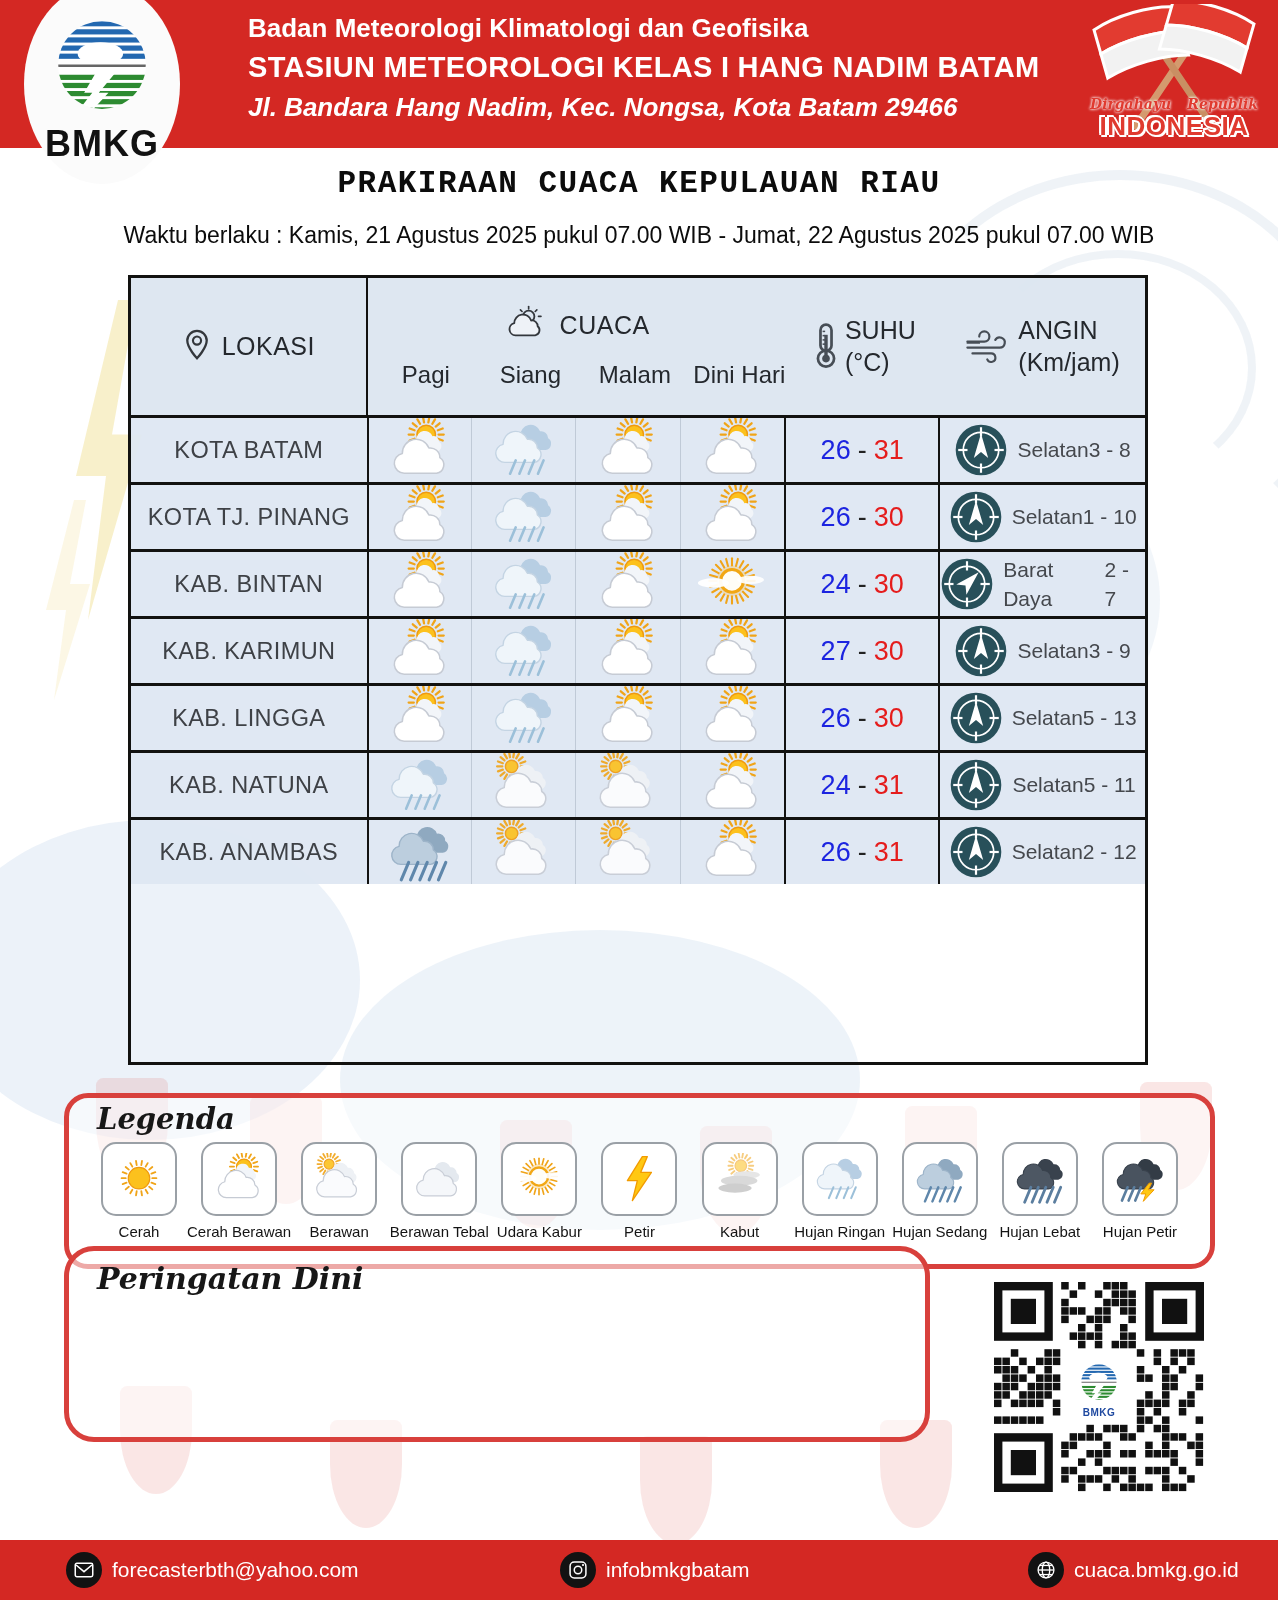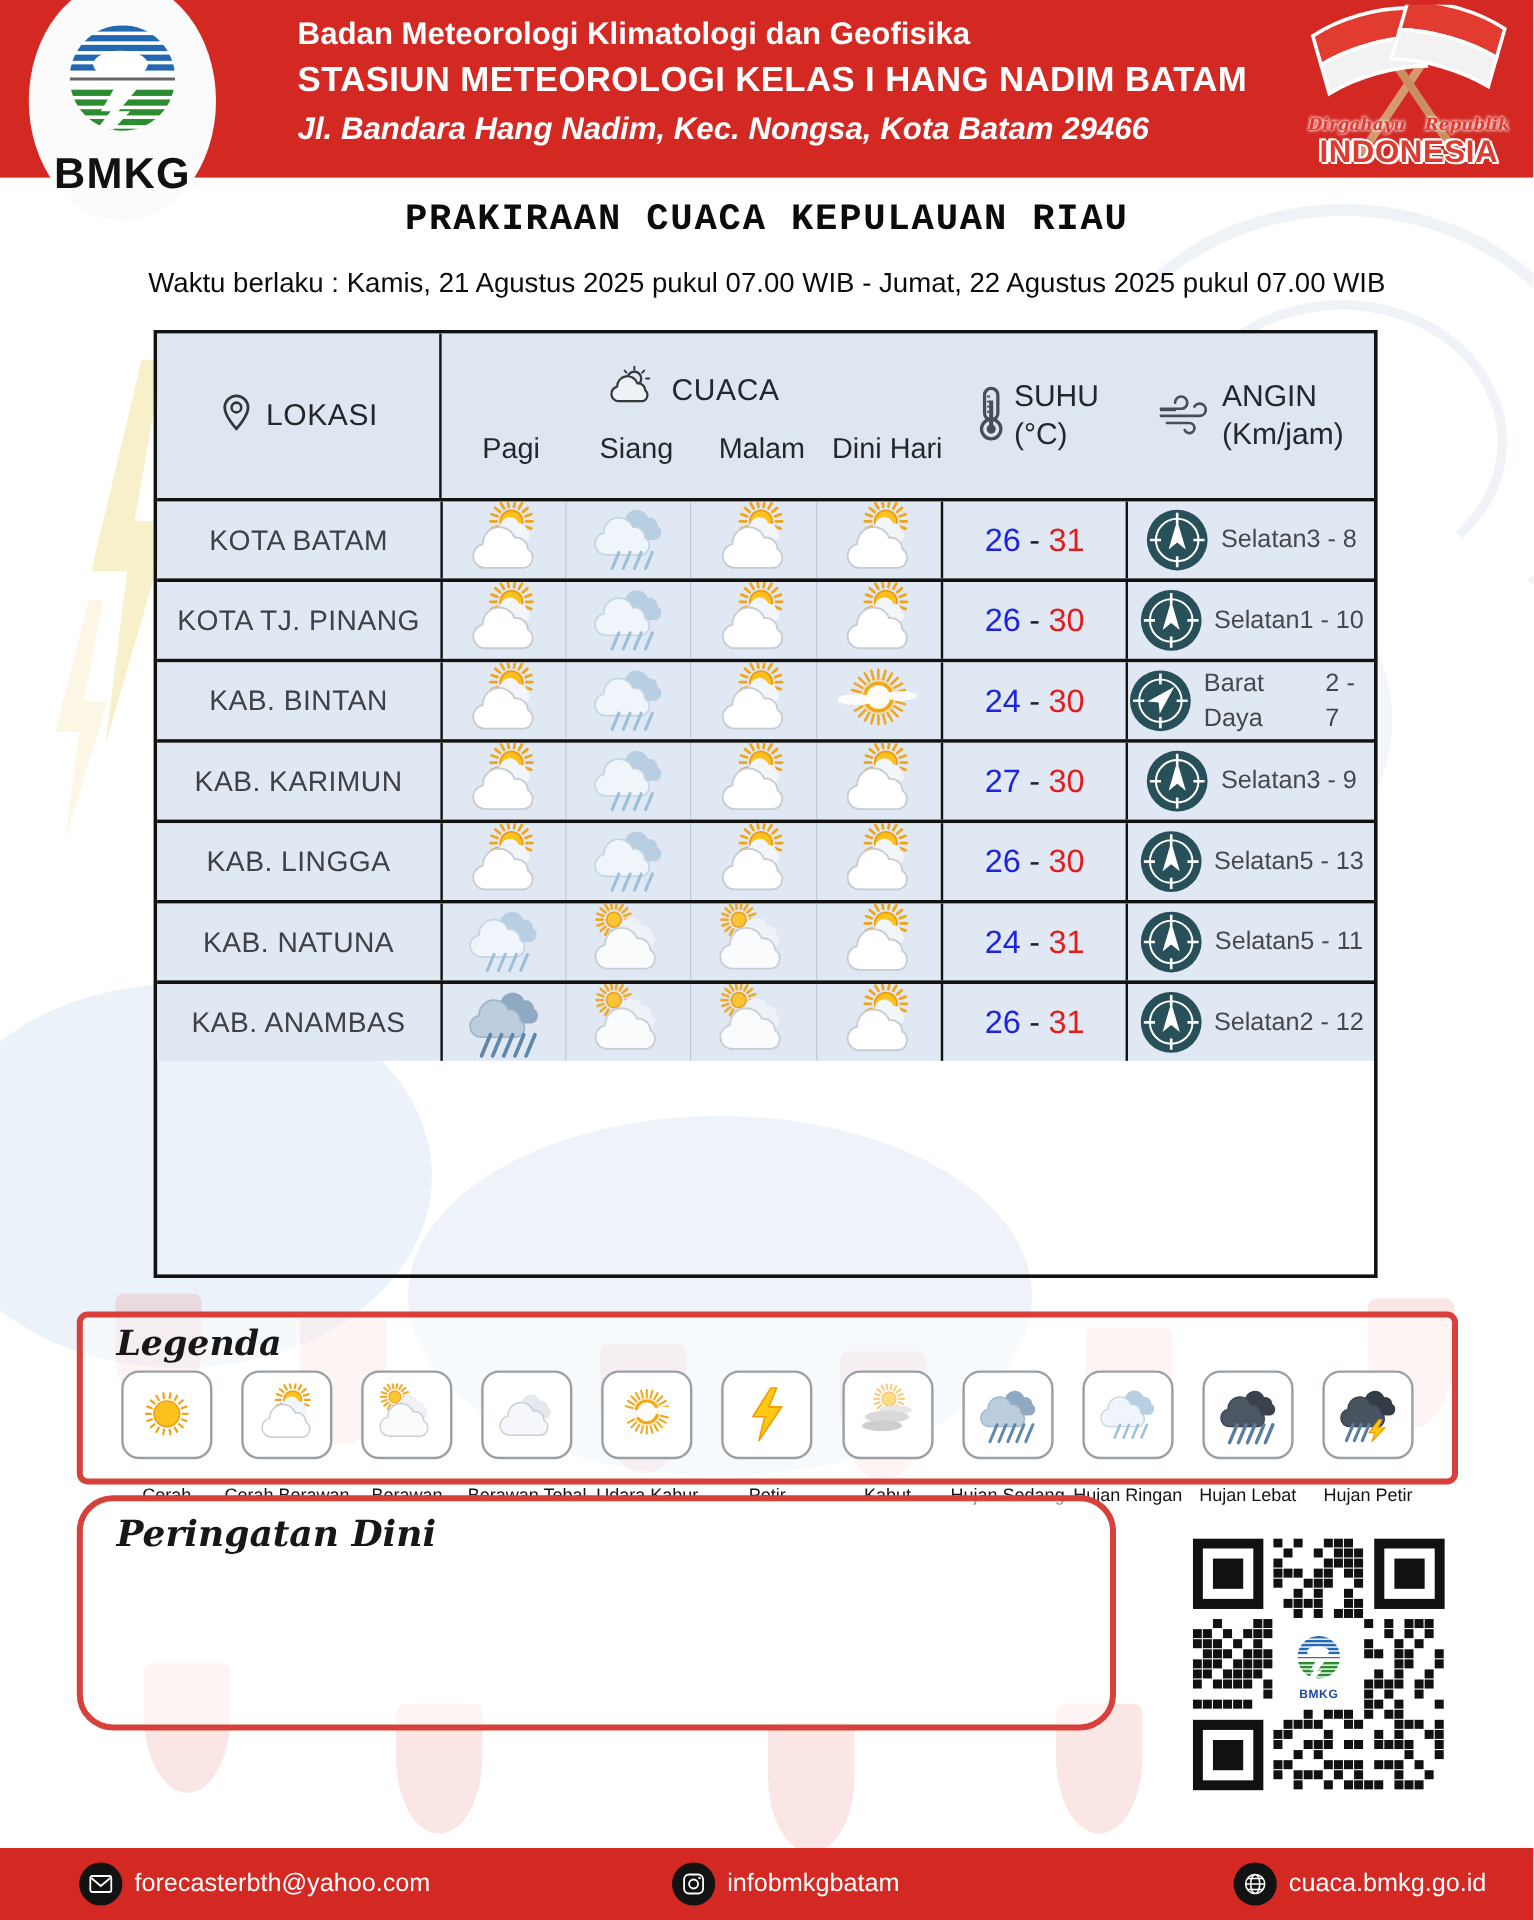--- a/index.html
+++ b/index.html
@@ -57,30 +57,30 @@
   .hlabel{font-size:25px;color:#24282d;letter-spacing:.5px;}
   .hstack{display:flex;flex-direction:column;line-height:1.25;font-size:25px;color:#24282d;}
   .loc-label{font-size:23.5px;color:#3e4146;letter-spacing:.4px;}
   .wicon{width:74px;height:64px;display:block;}
   .temp{font-size:27px;display:flex;gap:7px;align-items:center;}
   .tmin{color:#1c24e0;} .tsep{color:#222;} .tmax{color:#e51c1c;}
   .compass{width:54px;height:54px;flex:0 0 54px;}
   .compass svg{width:54px;height:54px;display:block;}
   .windtxt{display:flex;align-items:center;line-height:1.4;font-size:21px;color:#45484d;min-width:96px;}
   
-  .legendbox{position:absolute;left:64px;top:1093px;width:1151px;height:144px;border:5px solid #d8403c;
-             border-radius:9px;box-sizing:border-box;background:rgba(255,255,255,.55);z-index:2;text-decoration:underline;}
+  .legendbox{position:absolute;left:64px;top:1093px;width:1151px;height:176px;border:5px solid #d8403c;
+             border-radius:24px;box-sizing:border-box;background:rgba(255,255,255,.55);z-index:2;text-decoration:underline;}
   .legend-title{position:absolute;left:28px;top:4px;font-family:"DejaVu Serif",serif;font-style:italic;
                 font-weight:700;font-size:29px;color:#171717;}
   .legend-items{position:absolute;left:26px;right:26px;top:44px;display:flex;justify-content:space-between;}
   .litem{display:flex;flex-direction:column;align-items:center;width:88px;}
   .libox{width:72px;height:70px;border:2px solid #9aa0a6;border-radius:15px;background:#fff;
          display:flex;align-items:center;justify-content:center;}
   .libox svg{width:58px;height:52px;}
-  .llabel{margin-top:22px;font-size:15px;color:#141414;white-space:nowrap;}
+  .llabel{margin-top:7px;font-size:15px;color:#141414;white-space:nowrap;}
   
   .warnbox{position:absolute;left:64px;top:1246px;width:866px;height:196px;border:5px solid #d8403c;
            border-radius:30px;box-sizing:border-box;background:rgba(255,255,255,.55);z-index:2;}
   .warn-title{position:absolute;left:28px;top:10px;font-family:"DejaVu Serif",serif;font-style:italic;
               font-weight:700;font-size:30px;color:#171717;}
   .warn-text{position:absolute;left:28px;right:22px;top:60px;font-size:24px;font-style:italic;color:#313131;line-height:1.75;}
   
   .qrwrap{position:absolute;left:986px;top:1276px;width:226px;height:226px;background:#fff;z-index:2;
           display:flex;align-items:center;justify-content:center;}
   .qrcenter{position:absolute;width:66px;height:66px;background:#fff;border-radius:8px;
@@ -1376,52 +1376,52 @@
               <ellipse cx="34" cy="33" rx="22" ry="6" fill="#d9d9d9"></ellipse>
               <ellipse cx="29" cy="42" rx="20" ry="5.5" fill="#cecece"></ellipse>
             </svg>
           </div>
       <div class="llabel">Kabut</div>
     </div>
 
     <div class="litem">
       <div class="libox">
             <svg class="wicon" viewBox="0 0 70 62">
+              <g transform="translate(22 1) scale(0.68)">
+                <path d="M16 44a10.5 10.5 0 0 1-2-20.8A14.5 14.5 0 0 1 42 17.5a10 10 0 0 1 11.5 10A9 9 0 0 1 50 44Z" fill="#b7cee3" stroke="none" stroke-width="1.6" stroke-linejoin="round"></path>
+              </g>
+              <g transform="translate(3 6) scale(0.84)">
+                <path d="M16 44a10.5 10.5 0 0 1-2-20.8A14.5 14.5 0 0 1 42 17.5a10 10 0 0 1 11.5 10A9 9 0 0 1 50 44Z" fill="#eff5fa" stroke="#c4d4e3" stroke-width="1.6" stroke-linejoin="round"></path>
+              </g>
+              <line x1="27" y1="41" x2="21.54" y2="54" stroke="#9cc0d9" stroke-width="2.5" stroke-linecap="round"></line>
+              <line x1="36" y1="41" x2="30.54" y2="54" stroke="#9cc0d9" stroke-width="2.5" stroke-linecap="round"></line>
+              <line x1="45" y1="41" x2="39.54" y2="54" stroke="#9cc0d9" stroke-width="2.5" stroke-linecap="round"></line>
+              <line x1="54" y1="41" x2="48.54" y2="54" stroke="#9cc0d9" stroke-width="2.5" stroke-linecap="round"></line>
+            </svg>
+          </div>
+      <div class="llabel">Hujan Ringan</div>
+    </div>
+
+    <div class="litem">
+      <div class="libox">
+            <svg class="wicon" viewBox="0 0 70 62">
               <g transform="translate(22 1) scale(0.7)">
                 <path d="M16 44a10.5 10.5 0 0 1-2-20.8A14.5 14.5 0 0 1 42 17.5a10 10 0 0 1 11.5 10A9 9 0 0 1 50 44Z" fill="#8fa9c0" stroke="none" stroke-width="1.6" stroke-linejoin="round"></path>
               </g>
               <g transform="translate(3 6) scale(0.84)">
                 <path d="M16 44a10.5 10.5 0 0 1-2-20.8A14.5 14.5 0 0 1 42 17.5a10 10 0 0 1 11.5 10A9 9 0 0 1 50 44Z" fill="#bccede" stroke="#9db4c9" stroke-width="1.6" stroke-linejoin="round"></path>
               </g>
               <line x1="24" y1="41" x2="16.86" y2="58" stroke="#5f87ab" stroke-width="3" stroke-linecap="round"></line>
               <line x1="33" y1="41" x2="25.86" y2="58" stroke="#5f87ab" stroke-width="3" stroke-linecap="round"></line>
               <line x1="42" y1="41" x2="34.86" y2="58" stroke="#5f87ab" stroke-width="3" stroke-linecap="round"></line>
               <line x1="51" y1="41" x2="43.86" y2="58" stroke="#5f87ab" stroke-width="3" stroke-linecap="round"></line>
               <line x1="60" y1="41" x2="52.86" y2="58" stroke="#5f87ab" stroke-width="3" stroke-linecap="round"></line>
             </svg>
           </div>
       <div class="llabel">Hujan Sedang</div>
-    </div>
-
-    <div class="litem">
-      <div class="libox">
-            <svg class="wicon" viewBox="0 0 70 62">
-              <g transform="translate(22 1) scale(0.68)">
-                <path d="M16 44a10.5 10.5 0 0 1-2-20.8A14.5 14.5 0 0 1 42 17.5a10 10 0 0 1 11.5 10A9 9 0 0 1 50 44Z" fill="#b7cee3" stroke="none" stroke-width="1.6" stroke-linejoin="round"></path>
-              </g>
-              <g transform="translate(3 6) scale(0.84)">
-                <path d="M16 44a10.5 10.5 0 0 1-2-20.8A14.5 14.5 0 0 1 42 17.5a10 10 0 0 1 11.5 10A9 9 0 0 1 50 44Z" fill="#eff5fa" stroke="#c4d4e3" stroke-width="1.6" stroke-linejoin="round"></path>
-              </g>
-              <line x1="27" y1="41" x2="21.54" y2="54" stroke="#9cc0d9" stroke-width="2.5" stroke-linecap="round"></line>
-              <line x1="36" y1="41" x2="30.54" y2="54" stroke="#9cc0d9" stroke-width="2.5" stroke-linecap="round"></line>
-              <line x1="45" y1="41" x2="39.54" y2="54" stroke="#9cc0d9" stroke-width="2.5" stroke-linecap="round"></line>
-              <line x1="54" y1="41" x2="48.54" y2="54" stroke="#9cc0d9" stroke-width="2.5" stroke-linecap="round"></line>
-            </svg>
-          </div>
-      <div class="llabel">Hujan Ringan</div>
     </div>
 
     <div class="litem">
       <div class="libox">
             <svg class="wicon" viewBox="0 0 70 62">
               <g transform="translate(22 1) scale(0.7)">
                 <path d="M16 44a10.5 10.5 0 0 1-2-20.8A14.5 14.5 0 0 1 42 17.5a10 10 0 0 1 11.5 10A9 9 0 0 1 50 44Z" fill="#39424d" stroke="none" stroke-width="1.6" stroke-linejoin="round"></path>
               </g>
               <g transform="translate(3 6) scale(0.84)">
                 <path d="M16 44a10.5 10.5 0 0 1-2-20.8A14.5 14.5 0 0 1 42 17.5a10 10 0 0 1 11.5 10A9 9 0 0 1 50 44Z" fill="#4d5763" stroke="#39424d" stroke-width="1.6" stroke-linejoin="round"></path>

